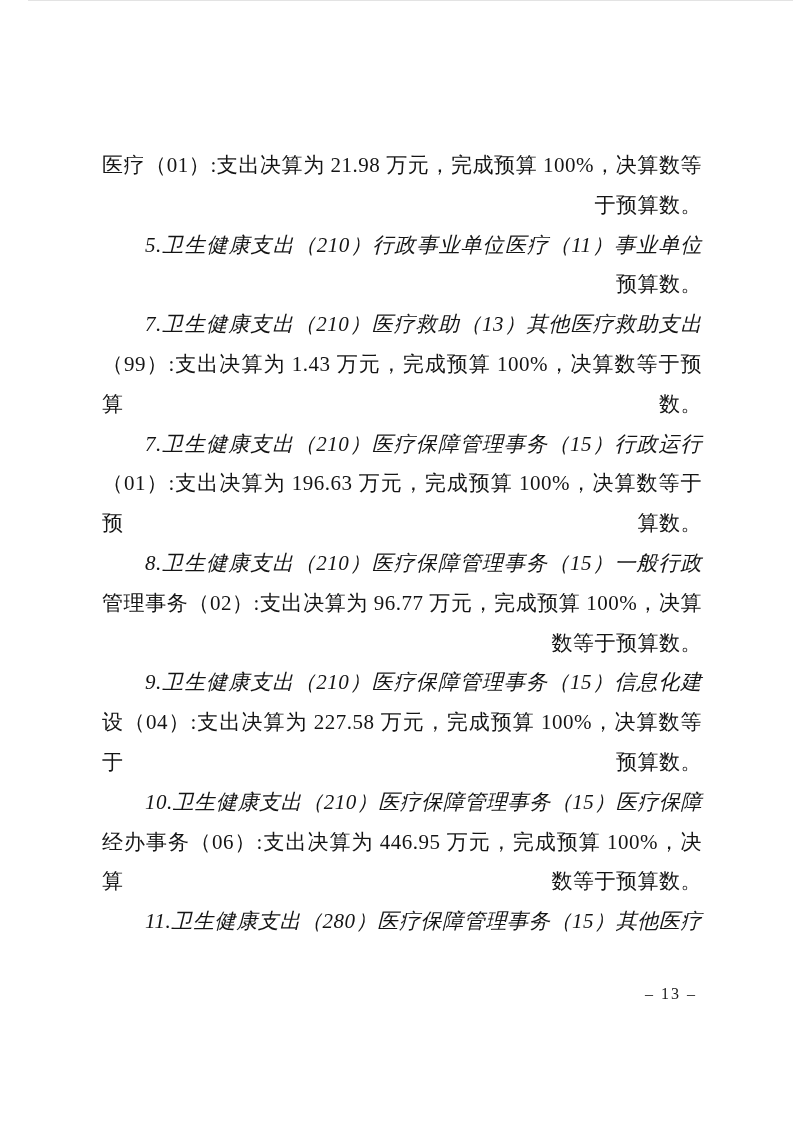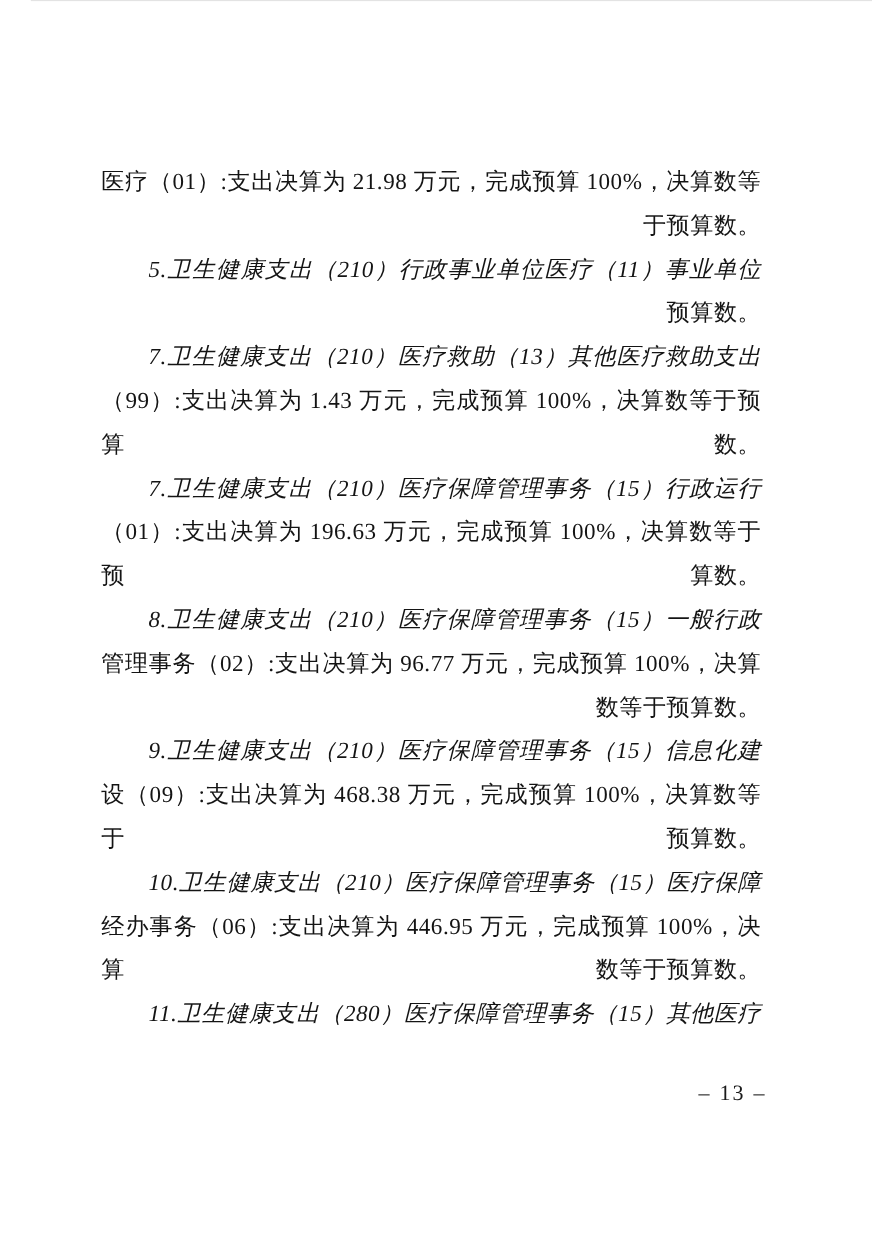--- a/index.html
+++ b/index.html
@@ -19,21 +19,21 @@
   .scan-edge {
     position: absolute;
     top: 0;
     left: 28px;
     right: 0;
     height: 1px;
     background: #e3e3e3;
   }
   .doc-body {
     position: absolute;
-    left: 92px;
+    left: 102px;
     top: 146px;
     width: 600px;
   }
   .text-line {
     height: 39.8px;
     line-height: 39.8px;
     font-size: 21px;
     letter-spacing: 0.5px;
     text-align: right;
     white-space: normal;
@@ -44,21 +44,21 @@
     text-justify: inter-character;
   }
   .text-line.indent {
     text-indent: 43px;
     font-style: italic;
   }
   .page-number {
     position: absolute;
     top: 981px;
     right: 96px;
-    font-size: 20px;
+    font-size: 16px;
     line-height: 26px;
     letter-spacing: 2px;
     color: #1a1a1a;
   }
 </style>
 </head>
 <body>
 
 <div class="page" style="background: rgb(255, 255, 255); color: rgb(20, 20, 20);">
   <div class="scan-edge"></div>
@@ -70,21 +70,21 @@
       <div class="text-line just indent">7.卫生健康支出（210）医疗救助（13）其他医疗救助支出</div>
       <div class="text-line just">（99）:支出决算为 1.43 万元，完成预算 100%，决算数等于预算</div>
       <div class="text-line">数。</div>
       <div class="text-line just indent">7.卫生健康支出（210）医疗保障管理事务（15）行政运行</div>
       <div class="text-line just">（01）:支出决算为 196.63 万元，完成预算 100%，决算数等于预</div>
       <div class="text-line">算数。</div>
       <div class="text-line just indent">8.卫生健康支出（210）医疗保障管理事务（15）一般行政</div>
       <div class="text-line just">管理事务（02）:支出决算为 96.77 万元，完成预算 100%，决算</div>
       <div class="text-line">数等于预算数。</div>
       <div class="text-line just indent">9.卫生健康支出（210）医疗保障管理事务（15）信息化建</div>
-      <div class="text-line just">设（09）:支出决算为 468.38 万元，完成预算 100%，决算数等于</div>
+      <div class="text-line just">设（04）:支出决算为 227.58 万元，完成预算 100%，决算数等于</div>
       <div class="text-line">预算数。</div>
       <div class="text-line just indent">10.卫生健康支出（210）医疗保障管理事务（15）医疗保障</div>
       <div class="text-line just">经办事务（06）:支出决算为 446.95 万元，完成预算 100%，决算</div>
       <div class="text-line">数等于预算数。</div>
       <div class="text-line just indent">11.卫生健康支出（280）医疗保障管理事务（15）其他医疗</div>
     </div>
   <div class="page-number">– 13 –</div>
 </div>
 
 </body></html>

